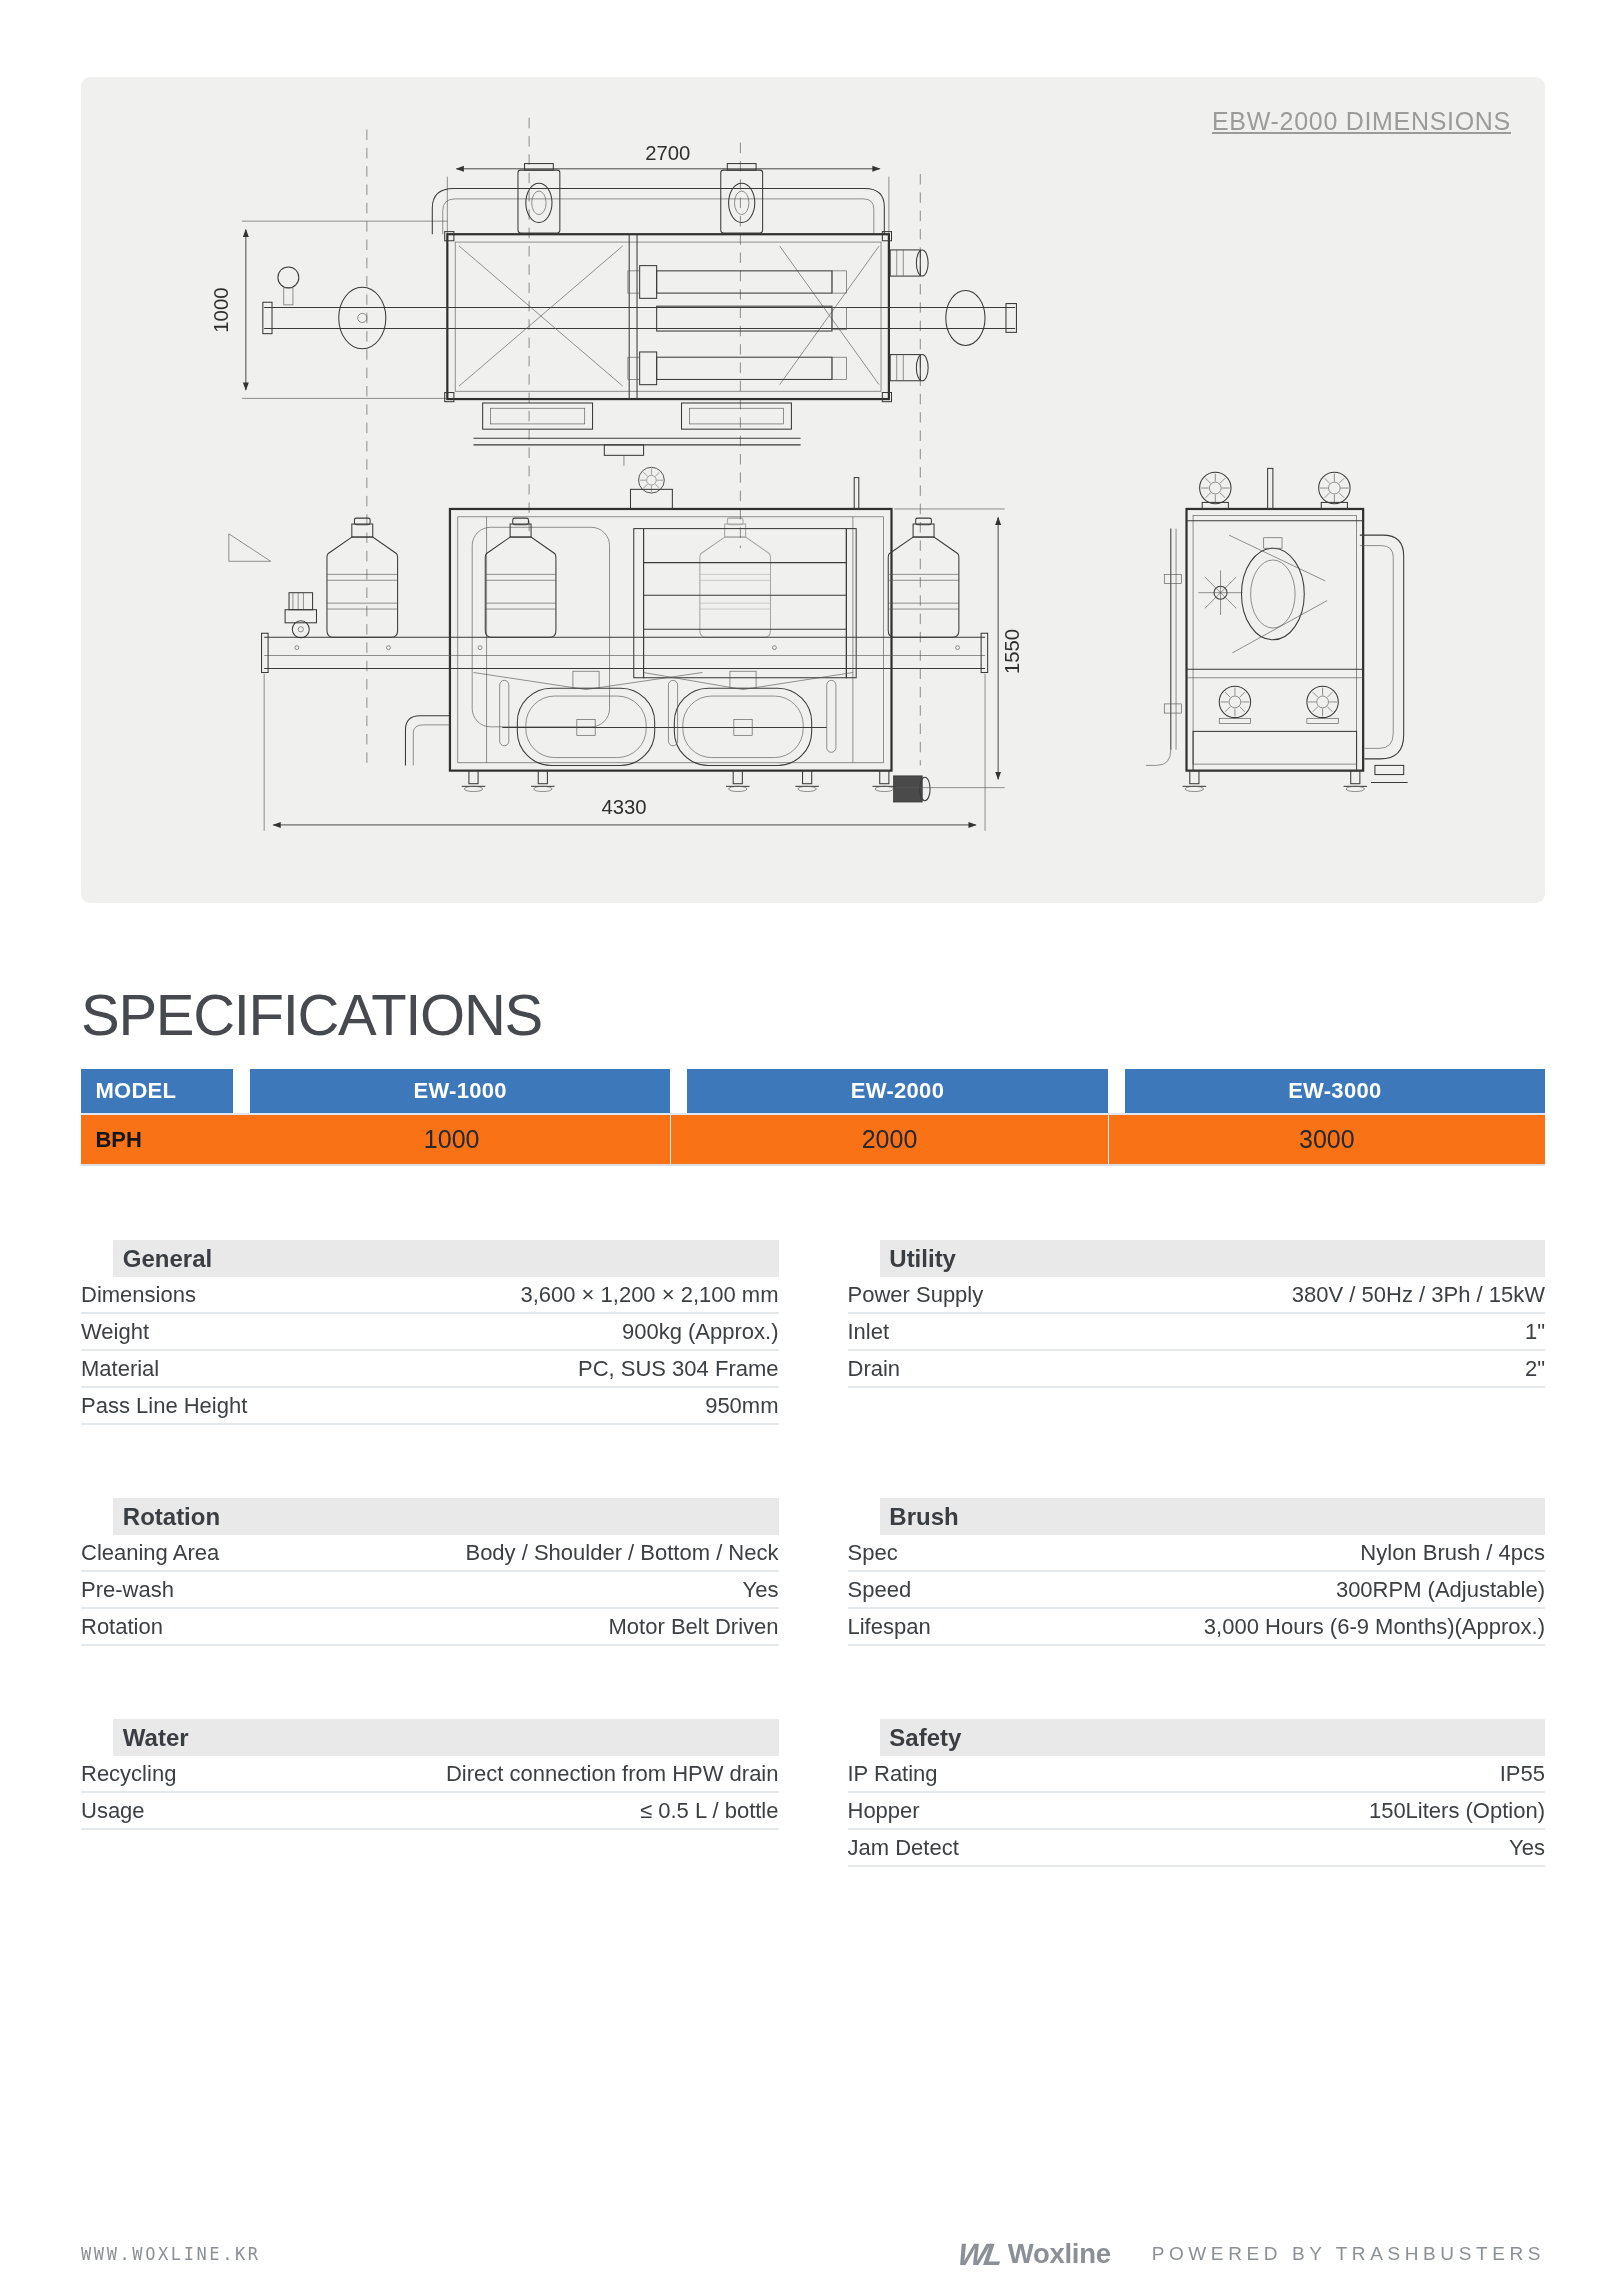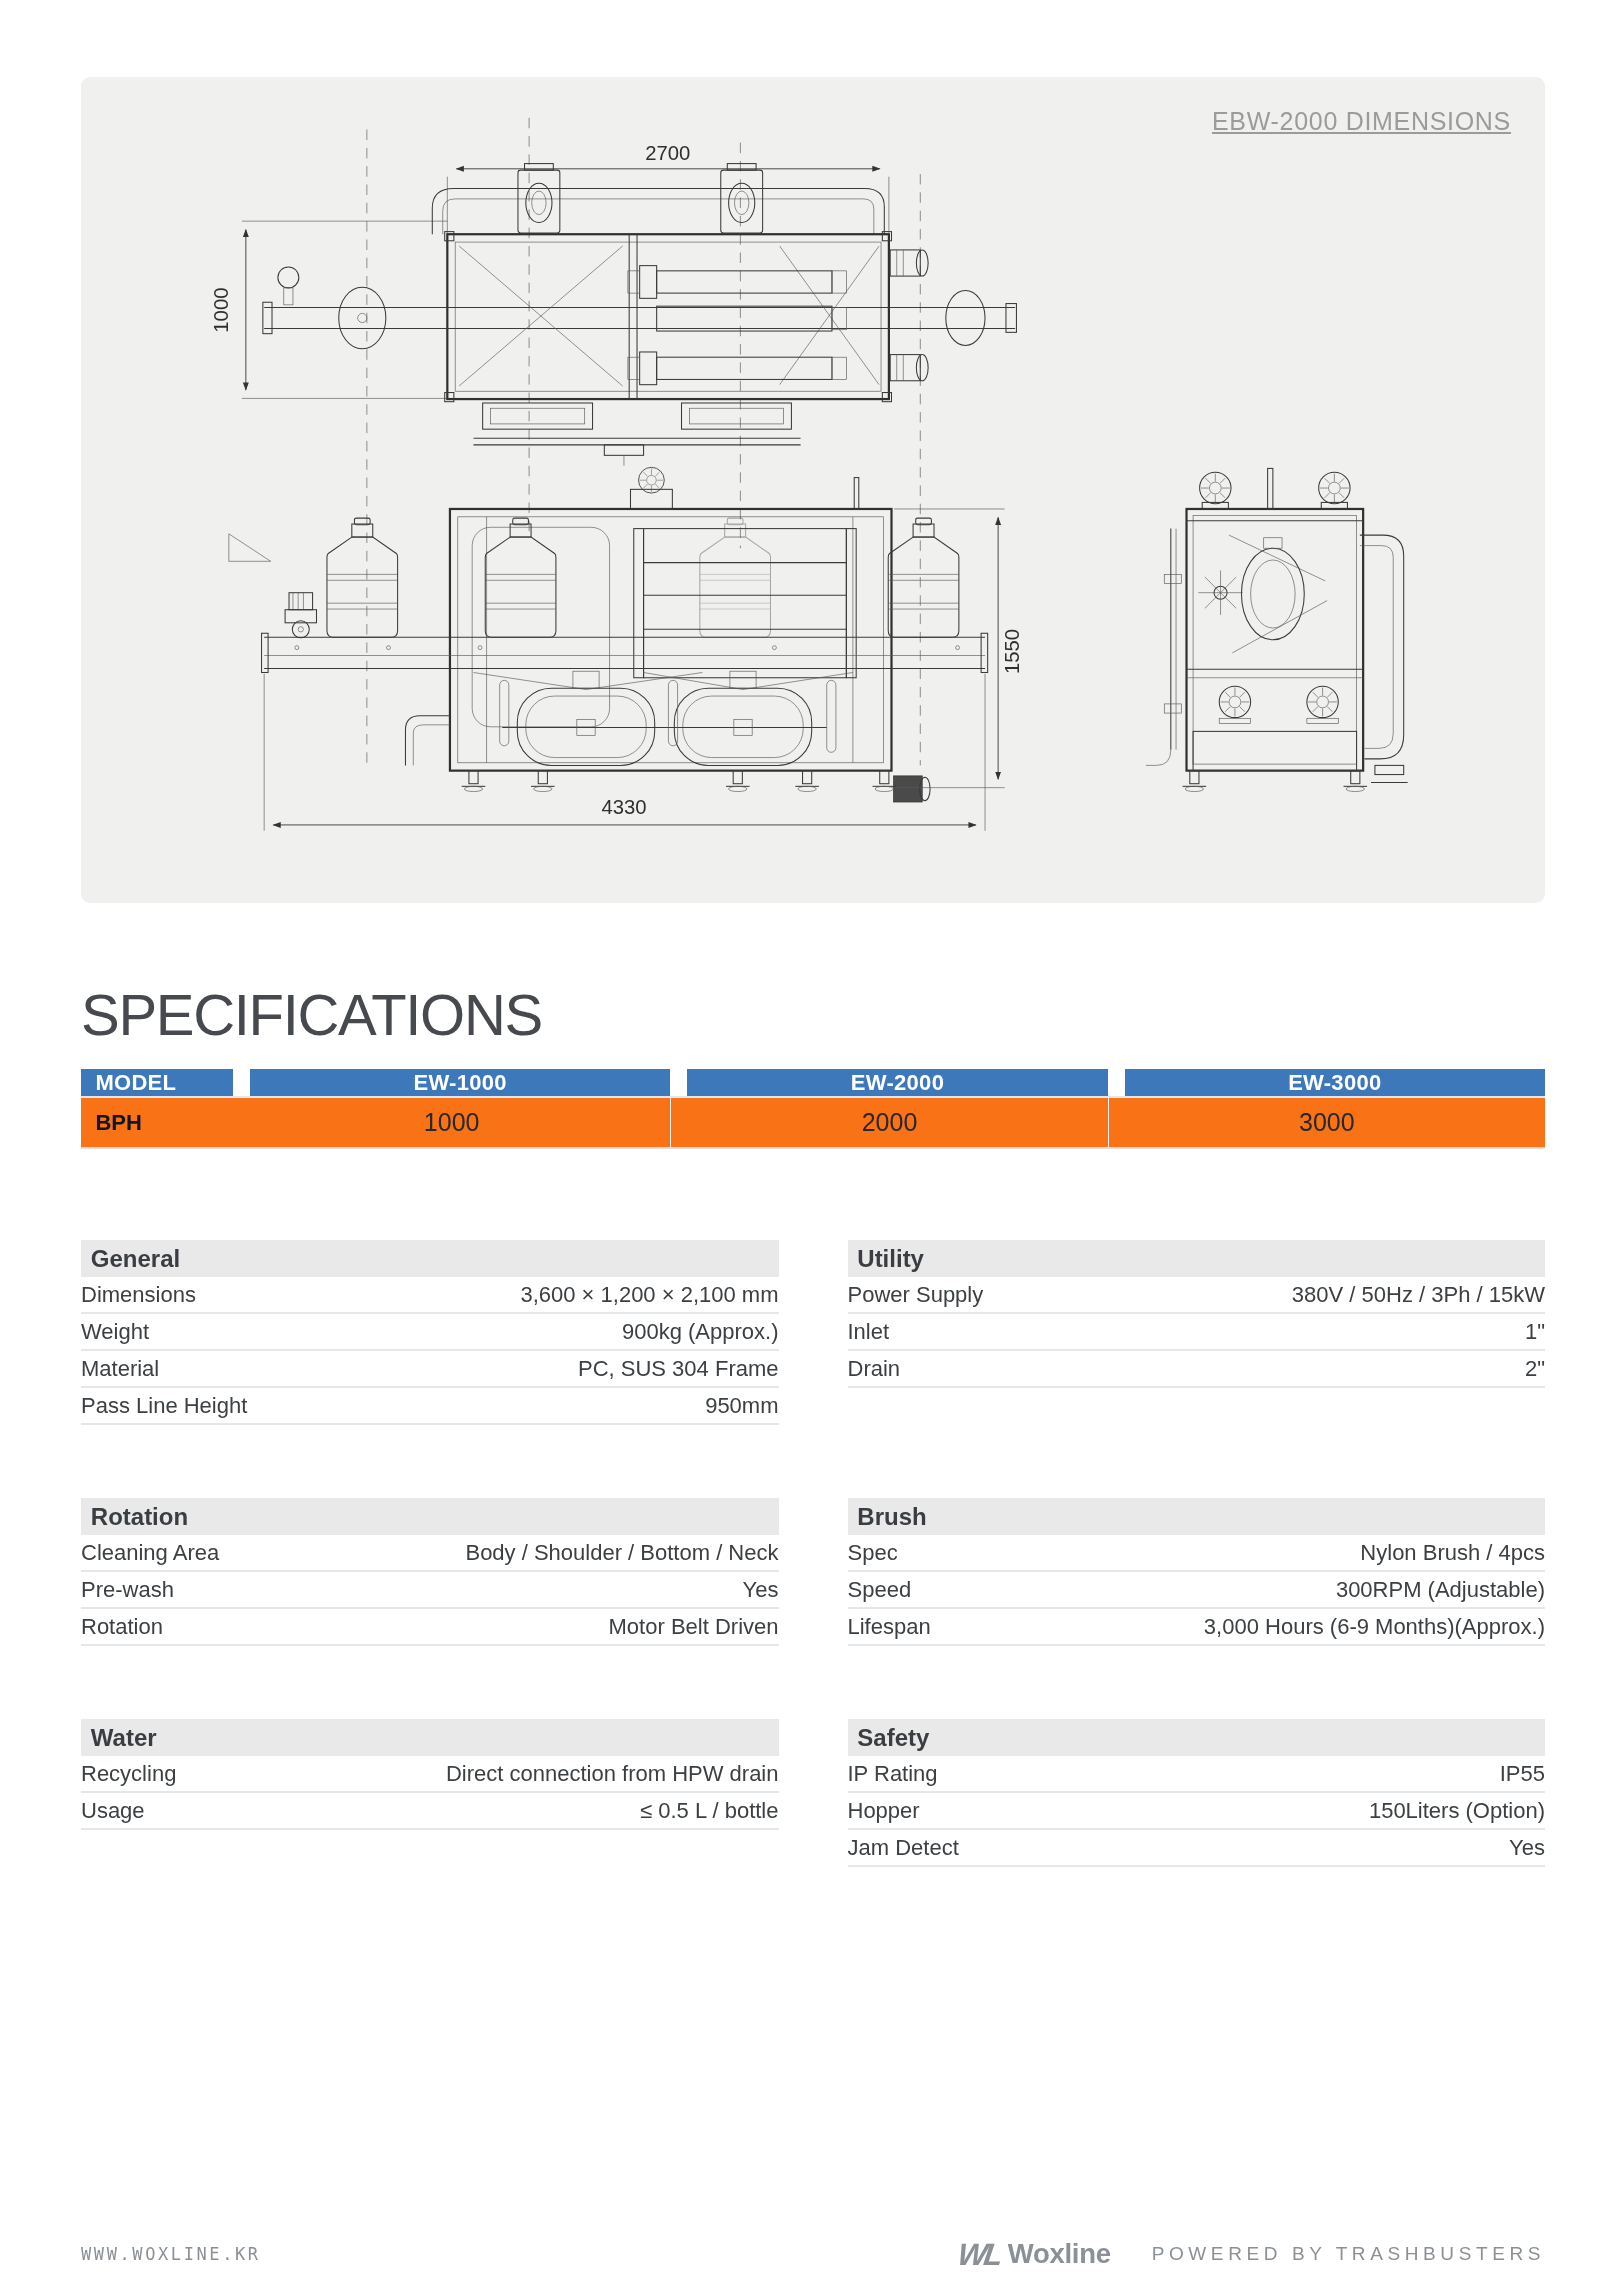--- a/index.html
+++ b/index.html
@@ -25,21 +25,21 @@
   .page-title {
     margin:985px 0 0 81px; position:absolute; left:0; top:0;
     font-size:58px; font-weight:400; letter-spacing:-1.3px; color:#46494D;
     line-height:1.05;
   }
 
   
   .model-table { position:absolute; left:81px; top:1069px; width:1464px; }
   .mt-header {
     display:grid; grid-template-columns:152px 1fr 1fr 1fr; column-gap:17px;
-    height:29px; border-bottom:2px solid #DFE8F2;
+    height:46px; border-bottom:2px solid #DFE8F2;
   }
   .mt-header > div {
     background:#3D78BA; color:#ffffff; font-weight:bold; font-size:22px;
     display:flex; align-items:center; justify-content:center; letter-spacing:0.3px;
   }
   .mt-header > div:first-child { justify-content:flex-start; padding-left:14.4px; }
   .mt-body {
     display:grid; grid-template-columns:152px 1fr 1fr 1fr;
     height:51px; border-bottom:2px solid #D9DEE2; background:#f97316;
   }
@@ -49,21 +49,21 @@
   .mt-body > div.mt-rowlabel + div { border-left:none; }
 
   
   .spec-grid {
     position:absolute; left:81px; top:1240px; width:1464px;
     display:grid; grid-template-columns:1fr 1fr; column-gap:69px; row-gap:73px;
     align-items:start;
   }
   .spec-bar {
     height:37px; background:#E9E9E9; display:flex; align-items:center;
-    padding-left:9.8px; font-size:24px; font-weight:bold; color:#3A3E42;
+    padding-left:9.8px; font-size:24px; font-weight:bold; color:#3A3E42;margin-left:32px;
   }
   .spec-row {
     height:37px; display:flex; align-items:center; justify-content:space-between;
     border-bottom:2px solid #E5E8EA; font-size:22px;gap:48px;
   }
   .spec-row .lbl { color:#3C4043; }
   .spec-row .val { color:#3C4043; text-align:right; }
 
   
   .footer {

